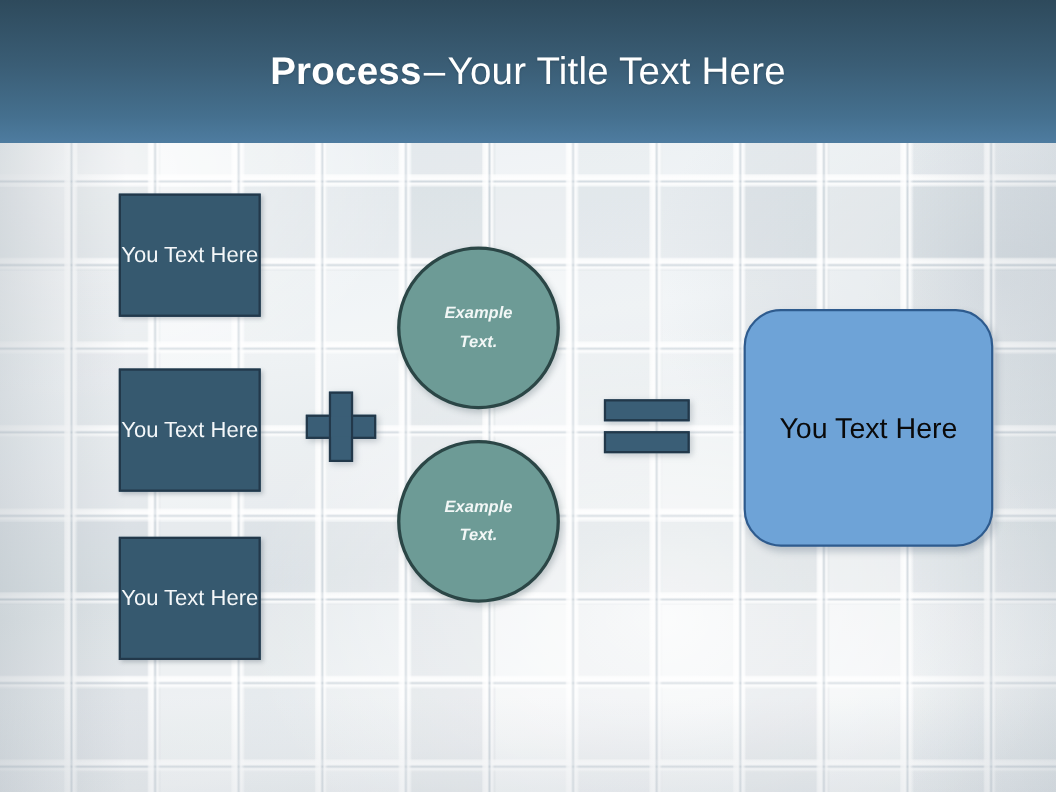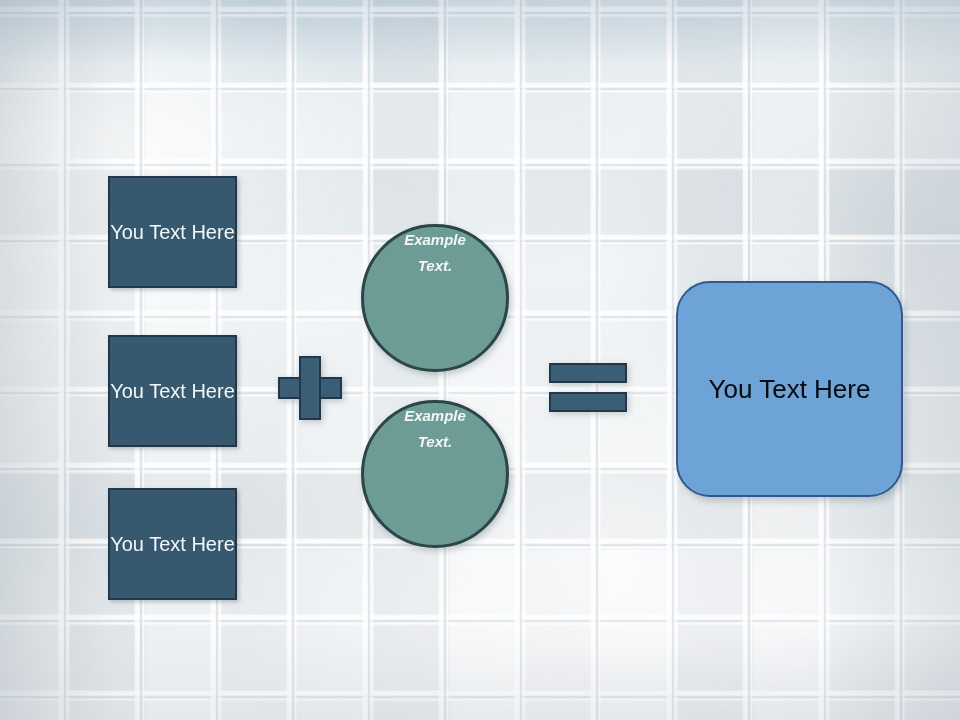--- a/index.html
+++ b/index.html
@@ -143,20 +143,21 @@
   
   .circle {
     position: absolute;
     width: 148px;
     height: 148px;
     border-radius: 50%;
     background: #6d9b96;
     border: 3px solid #2b4646;
     box-sizing: border-box;
     display: flex;
+    align-items: center;
     justify-content: center;
     text-align: center;
     color: #f2f7f6;
     font-size: 15px;
     font-weight: 700;
     font-style: italic;
     line-height: 1.75;
     box-shadow: 2px 3px 6px rgba(70,90,95,0.30);
   }
   #circle1 { left: 361px; top: 224px; }
@@ -206,20 +207,25 @@
 </head>
 <body>
 
 <div id="slide">
 
   <div class="bg-base"></div>
   <div class="bg-tint"></div>
   <div class="bg-tiles"></div>
   <div class="bg-vignette"></div>
 
+  <div class="header">
+    <div class="header-title">
+      <span class="t-strong">Process</span><span class="t-dash">–</span><span class="t-rest">Your Title Text Here</span>
+    </div>
+  </div>
 
   <div class="sq-box" id="box1">
     <span>You Text Here</span>
   </div>
   <div class="sq-box" id="box2">
     <span>You Text Here</span>
   </div>
   <div class="sq-box" id="box3">
     <span>You Text Here</span>
   </div>

